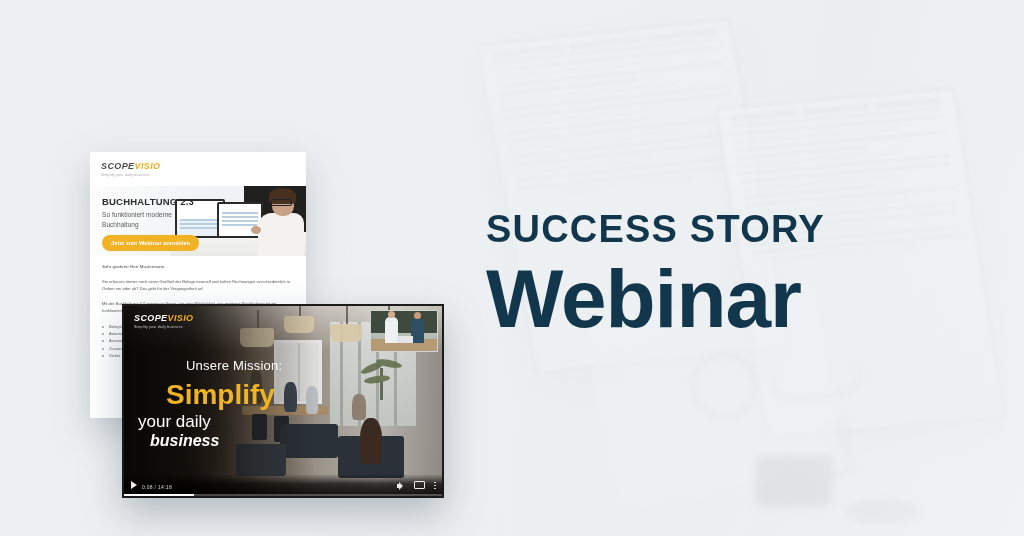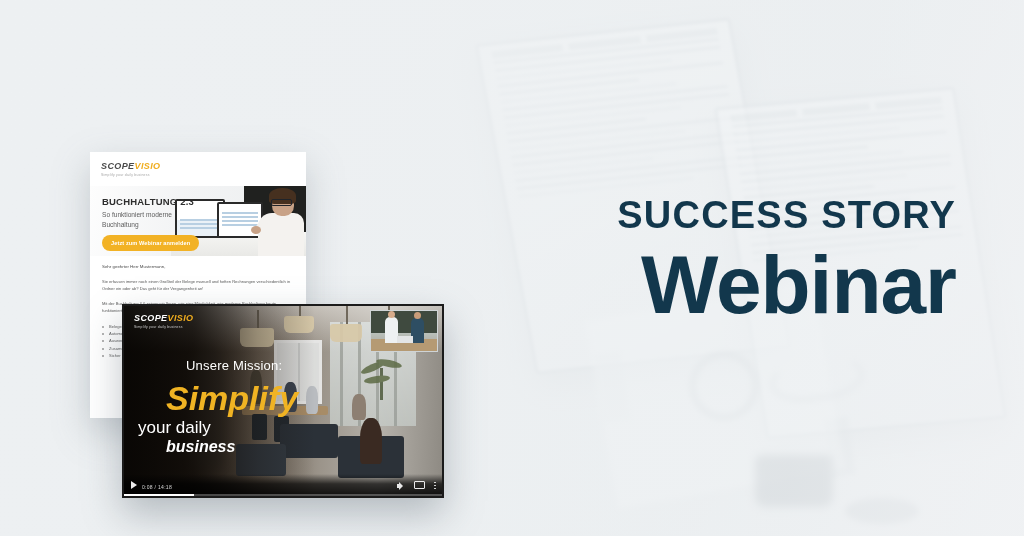--- a/index.html
+++ b/index.html
@@ -43,21 +43,21 @@
   .obj-pens{left:755px;top:455px;width:78px;height:52px;background:#9aa3a9;
     border-radius:6px 6px 10px 10px;filter:blur(4px);opacity:.5;}
   .obj-saucer{left:845px;top:498px;width:74px;height:26px;background:#a7b0b6;border-radius:50%;}
   .obj-paper{left:600px;top:300px;width:230px;height:190px;background:#f4f7f8;
     transform:rotate(-10deg);filter:blur(3px);opacity:.5;}
   .veil{position:absolute;inset:0;
     background:linear-gradient(100deg,rgba(237,240,242,.98) 0%,rgba(237,240,242,.93) 32%,
       rgba(238,241,243,.72) 52%,rgba(238,241,243,.66) 78%,rgba(240,242,244,.80) 100%);}
 
   
-  .headline{position:absolute;left:486px;top:196px;width:470px;z-index:6;text-align:right;}
+  .headline{position:absolute;left:486px;top:210px;width:470px;z-index:6;}
   .kicker{font-size:38px;font-weight:700;letter-spacing:1.2px;color:#12374c;line-height:1;
     white-space:nowrap;}
   .bigword{font-size:82px;font-weight:700;letter-spacing:-1px;color:#12374c;line-height:1;
     margin-top:10px;}
 
   
   .email{position:absolute;left:90px;top:152px;width:216px;height:266px;background:#ffffff;
     box-shadow:0 14px 34px rgba(110,122,132,.34);z-index:4;overflow:hidden;}
   .email-logo{position:absolute;left:11px;top:10px;}
   .logo-txt{font-size:9px;font-weight:700;letter-spacing:.4px;line-height:1;font-style:italic;}
@@ -133,23 +133,23 @@
   .f3{left:182px;top:80px;width:12px;height:28px;background:#b9bcc0;}
   .f4{left:228px;top:88px;width:14px;height:26px;background:#8d7f72;}
   .f5{left:236px;top:112px;width:22px;height:46px;background:#3a2a22;border-radius:44% 44% 12% 12%;}
   .v-shade{position:absolute;inset:0;
     background:linear-gradient(90deg,rgba(8,6,4,.93) 0%,rgba(12,9,6,.78) 22%,rgba(16,12,8,.30) 42%,rgba(0,0,0,0) 60%);}
   .v-logo{position:absolute;left:10px;top:8px;}
   .v-logo .logo-txt .s1{color:#ffffff;}
   .v-logo .logo-sub{color:#cfcfcf;}
   .v-text{position:absolute;left:14px;top:52px;width:200px;color:#fff;}
   .v-t1{font-size:13px;letter-spacing:.2px;margin-left:48px;}
-  .v-t2{font-size:34px;font-weight:700;font-style:italic;color:#f0b323;line-height:1;margin:8px 0 2px 28px;}
+  .v-t2{font-size:28px;font-weight:700;color:#f0b323;line-height:1;margin:8px 0 2px 28px;}
   .v-t3{font-size:17px;line-height:1.25;}
-  .v-t4{font-size:16px;font-weight:700;font-style:italic;margin-left:28px;}
+  .v-t4{font-size:16px;font-weight:700;font-style:italic;margin-left:12px;}
   .v-pip{position:absolute;right:4px;top:4px;width:66px;height:40px;border:1px solid #cfd4d6;overflow:hidden;
     background:linear-gradient(180deg,#cfd7d2 0%,#b9c0ba 55%,#a9a196 100%);}
   .pip-wall{position:absolute;left:0;top:0;width:100%;height:22px;background:#3f4a3f;}
   .pip-desk{position:absolute;left:0;bottom:0;width:100%;height:12px;background:#b59a73;}
   .pip-p1{position:absolute;left:14px;top:6px;width:13px;height:26px;background:#eef1f2;border-radius:5px 5px 0 0;}
   .pip-p1:before{content:"";position:absolute;left:3px;top:-6px;width:7px;height:7px;background:#d6ab8b;border-radius:50%;}
   .pip-p2{position:absolute;left:40px;top:7px;width:13px;height:25px;background:#2e4e63;border-radius:5px 5px 0 0;}
   .pip-p2:before{content:"";position:absolute;left:3px;top:-6px;width:7px;height:7px;background:#c99c79;border-radius:50%;}
   .pip-lap{position:absolute;left:26px;top:25px;width:16px;height:7px;background:#e3e5e6;}
   .v-ctrl{position:absolute;left:0;right:0;bottom:0;height:22px;

